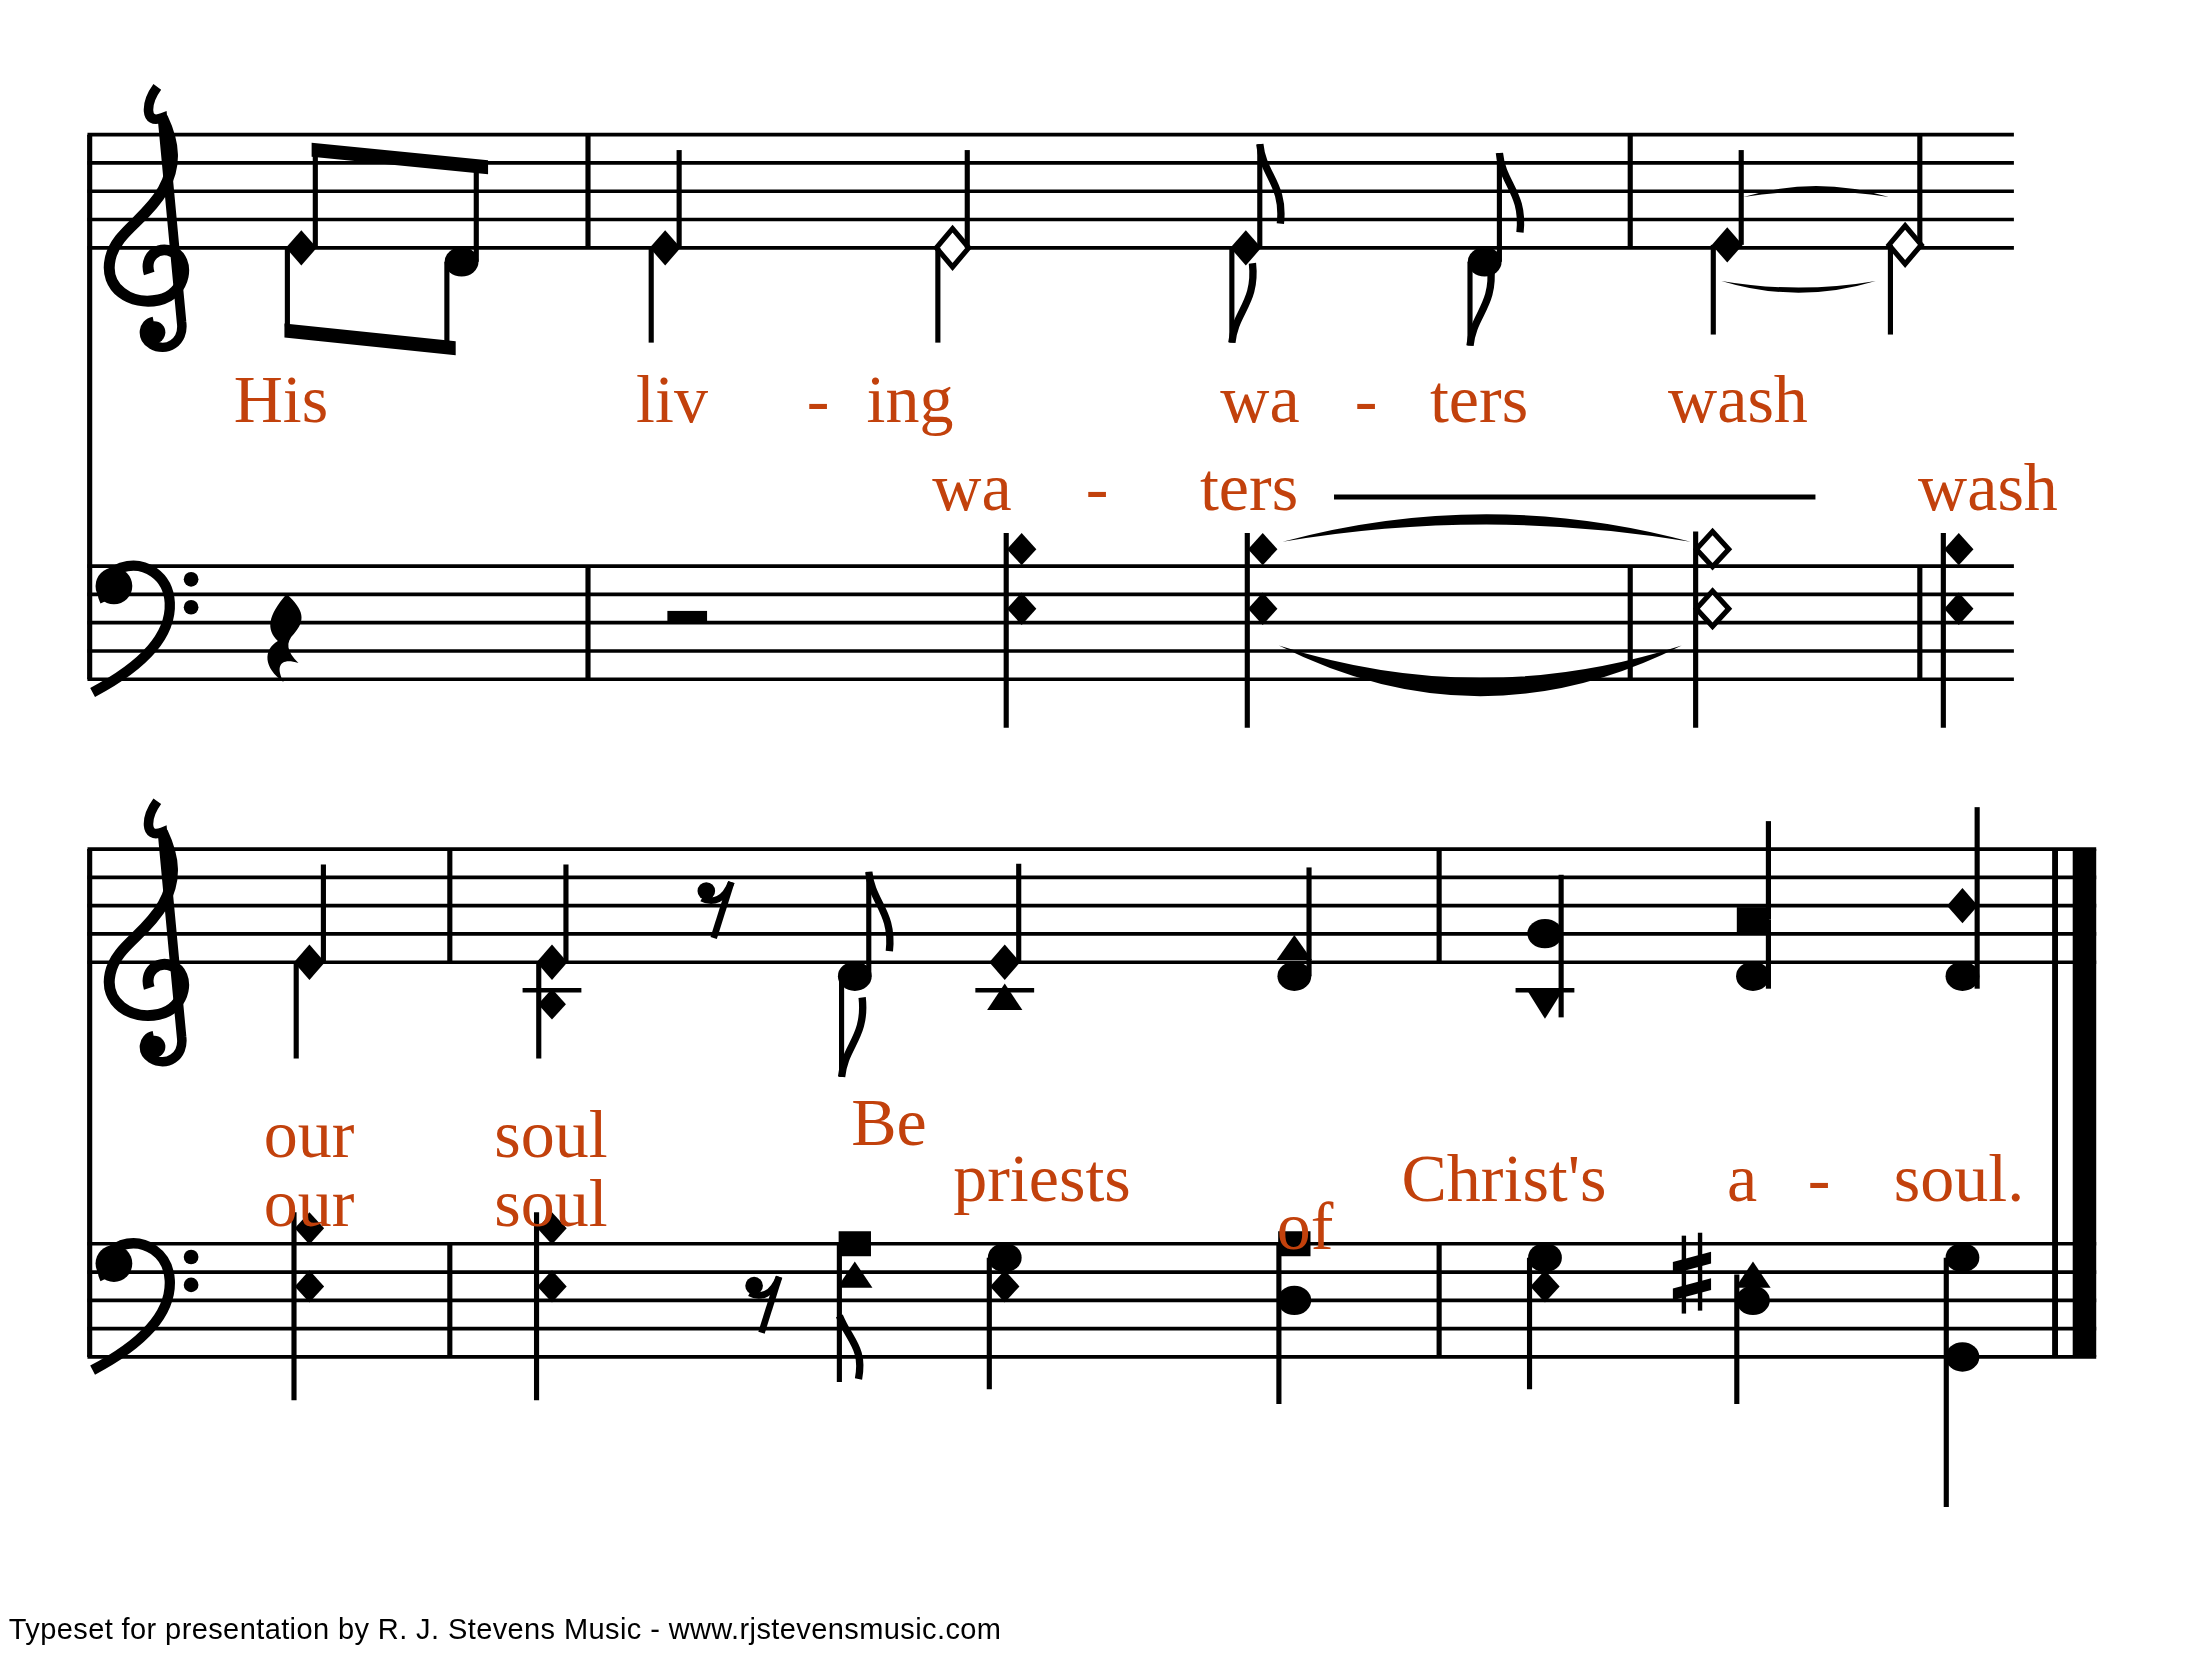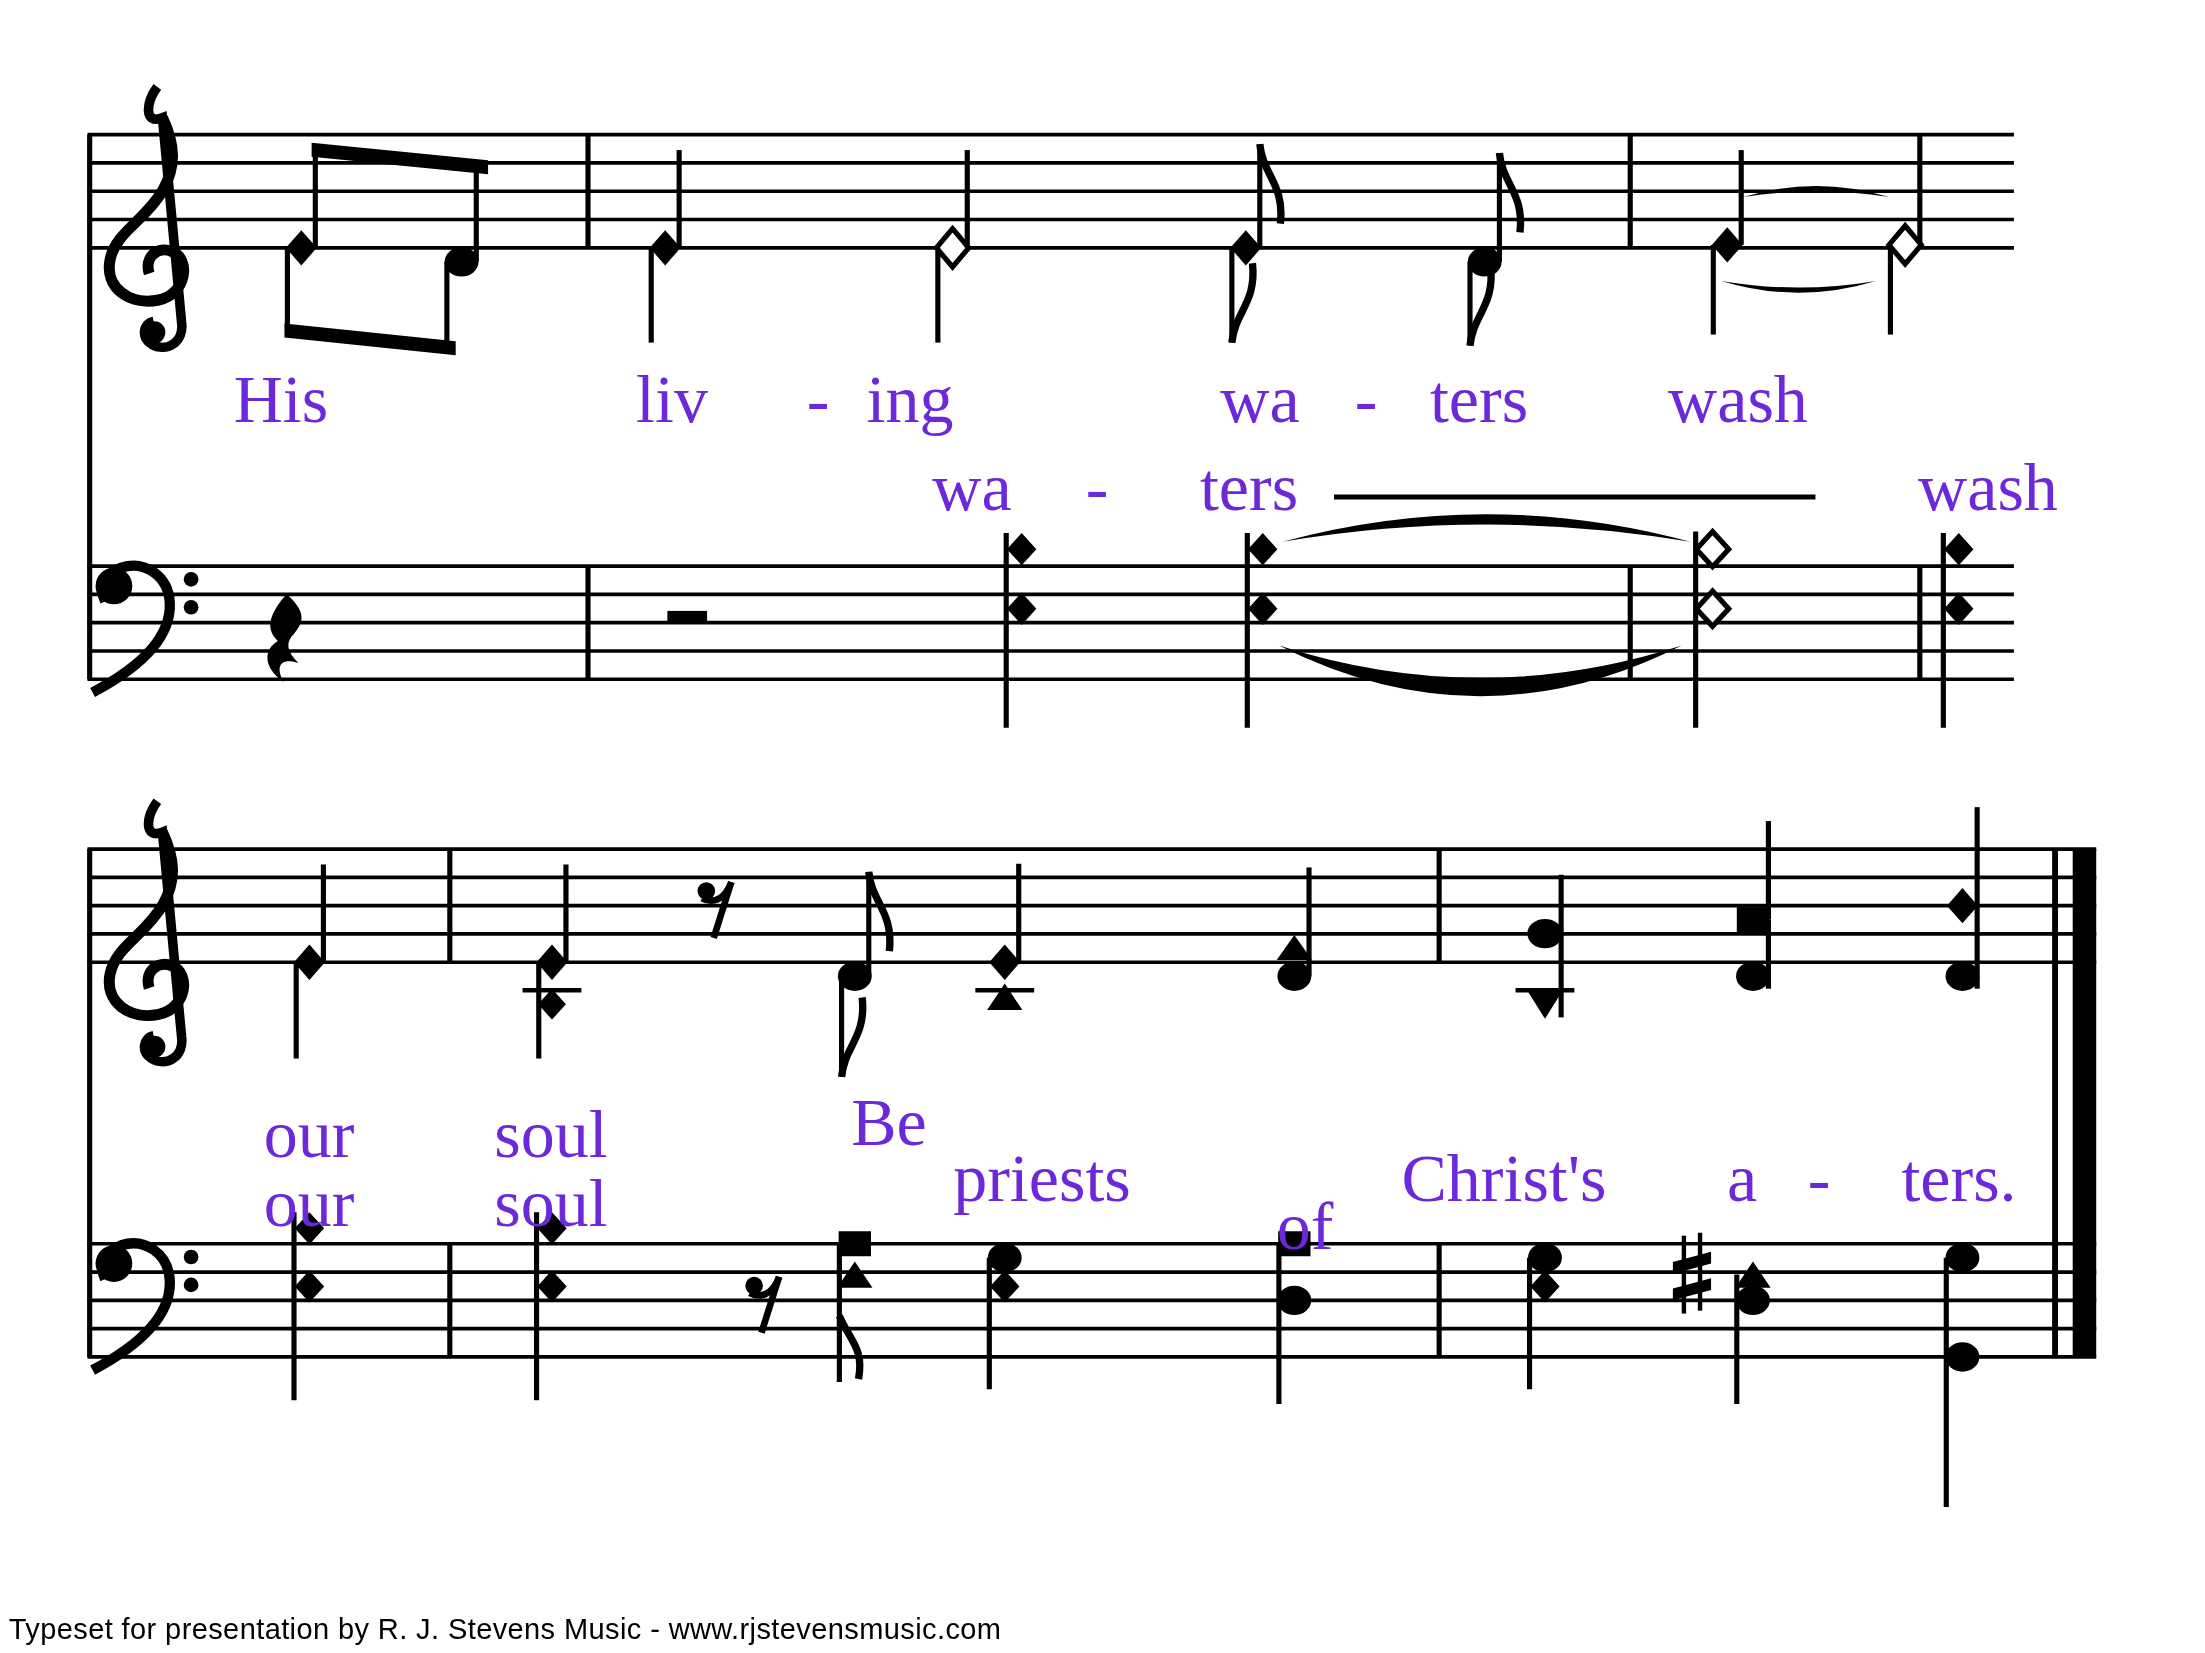--- a/index.html
+++ b/index.html
@@ -1,19 +1,19 @@
 <!DOCTYPE html>
 <html style="font-size:11.8px"><head>
 <meta charset="utf-8">
 <style>
   html,body{margin:0;padding:0;background:#ffffff;}
   body{width:2205px;height:1654px;position:relative;font-family:"Liberation Serif",serif;}
   #score-svg{position:absolute;left:0;top:0;}
   .lyr{position:absolute;transform:translateX(-50%);font-family:"Liberation Serif",serif;
-       font-size:68px;color:#6d28d9;white-space:nowrap;line-height:1;}
+       font-size:68px;color:#c2410c;white-space:nowrap;line-height:1;}
   .footer{position:absolute;left:8.8px;top:1613px;font-family:"Liberation Sans",sans-serif;
        font-size:29px;color:#000;letter-spacing:0.4px;}
   svg *{vector-effect:none;}
 </style>
 </head>
 <body>
 
 <svg id="score-svg" width="2205" height="1654" viewBox="0 0 3000 2250">
   <g fill="#000" stroke="none">
 
@@ -335,17 +335,17 @@
 
   <span class="lyr" style="left:309px;top:1169px">our</span>
   <span class="lyr" style="left:551px;top:1169px">soul</span>
 
   <span class="lyr" style="left:889px;top:1088px">Be</span>
   <span class="lyr" style="left:1042px;top:1144px">priests</span>
   <span class="lyr" style="left:1305px;top:1192px">of</span>
   <span class="lyr" style="left:1504px;top:1144px">Christ's</span>
   <span class="lyr" style="left:1742px;top:1144px">a</span>
   <span class="lyr" style="left:1819px;top:1144px">-</span>
-  <span class="lyr" style="left:1959px;top:1144px">ters.</span>
+  <span class="lyr" style="left:1959px;top:1144px">soul.</span>
 </div>
 
 <div class="footer">Typeset for presentation by R. J. Stevens Music  -  www.rjstevensmusic.com</div>
 
 
 </body></html>

